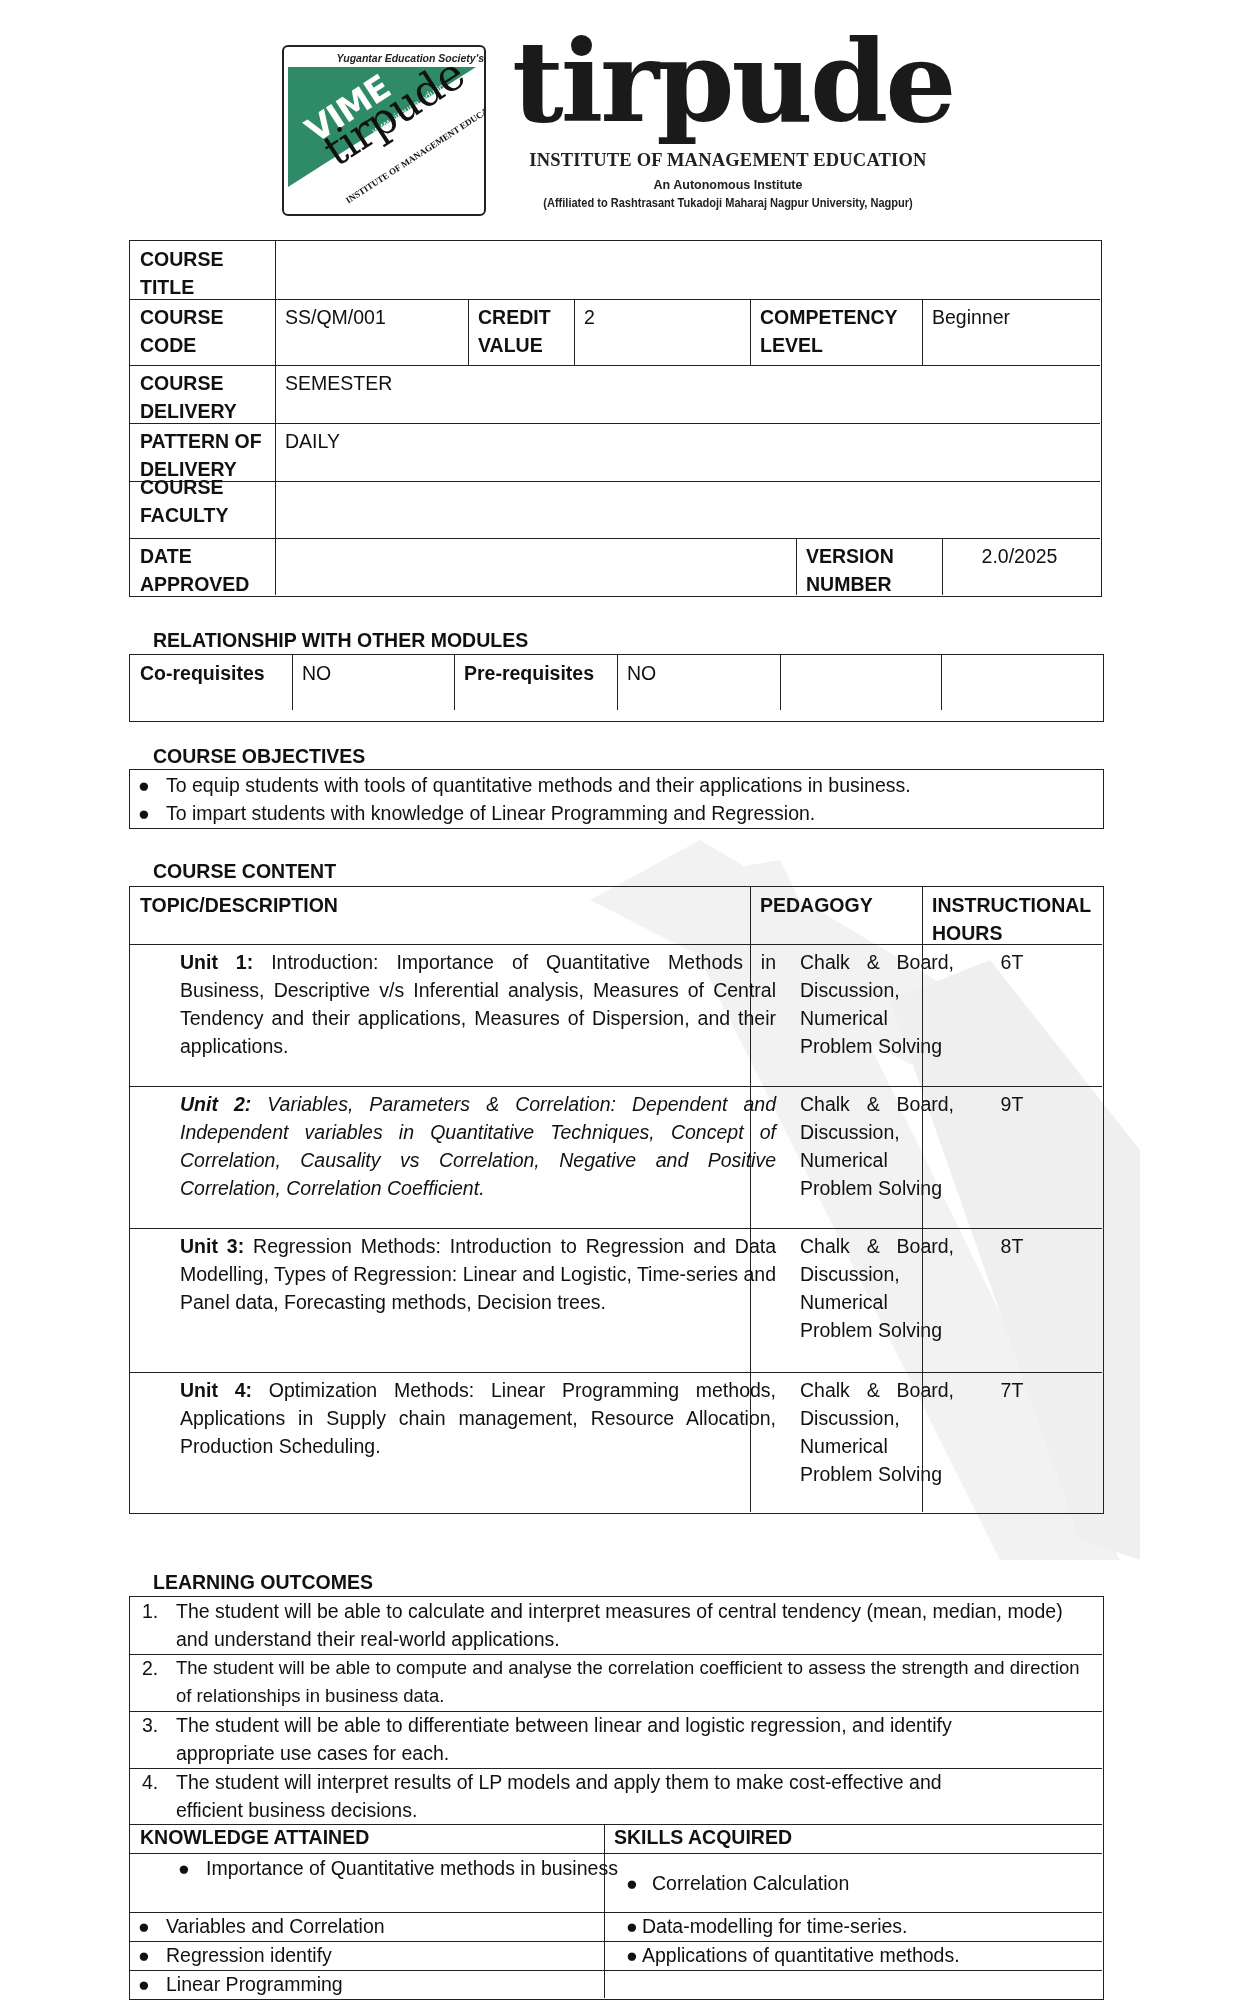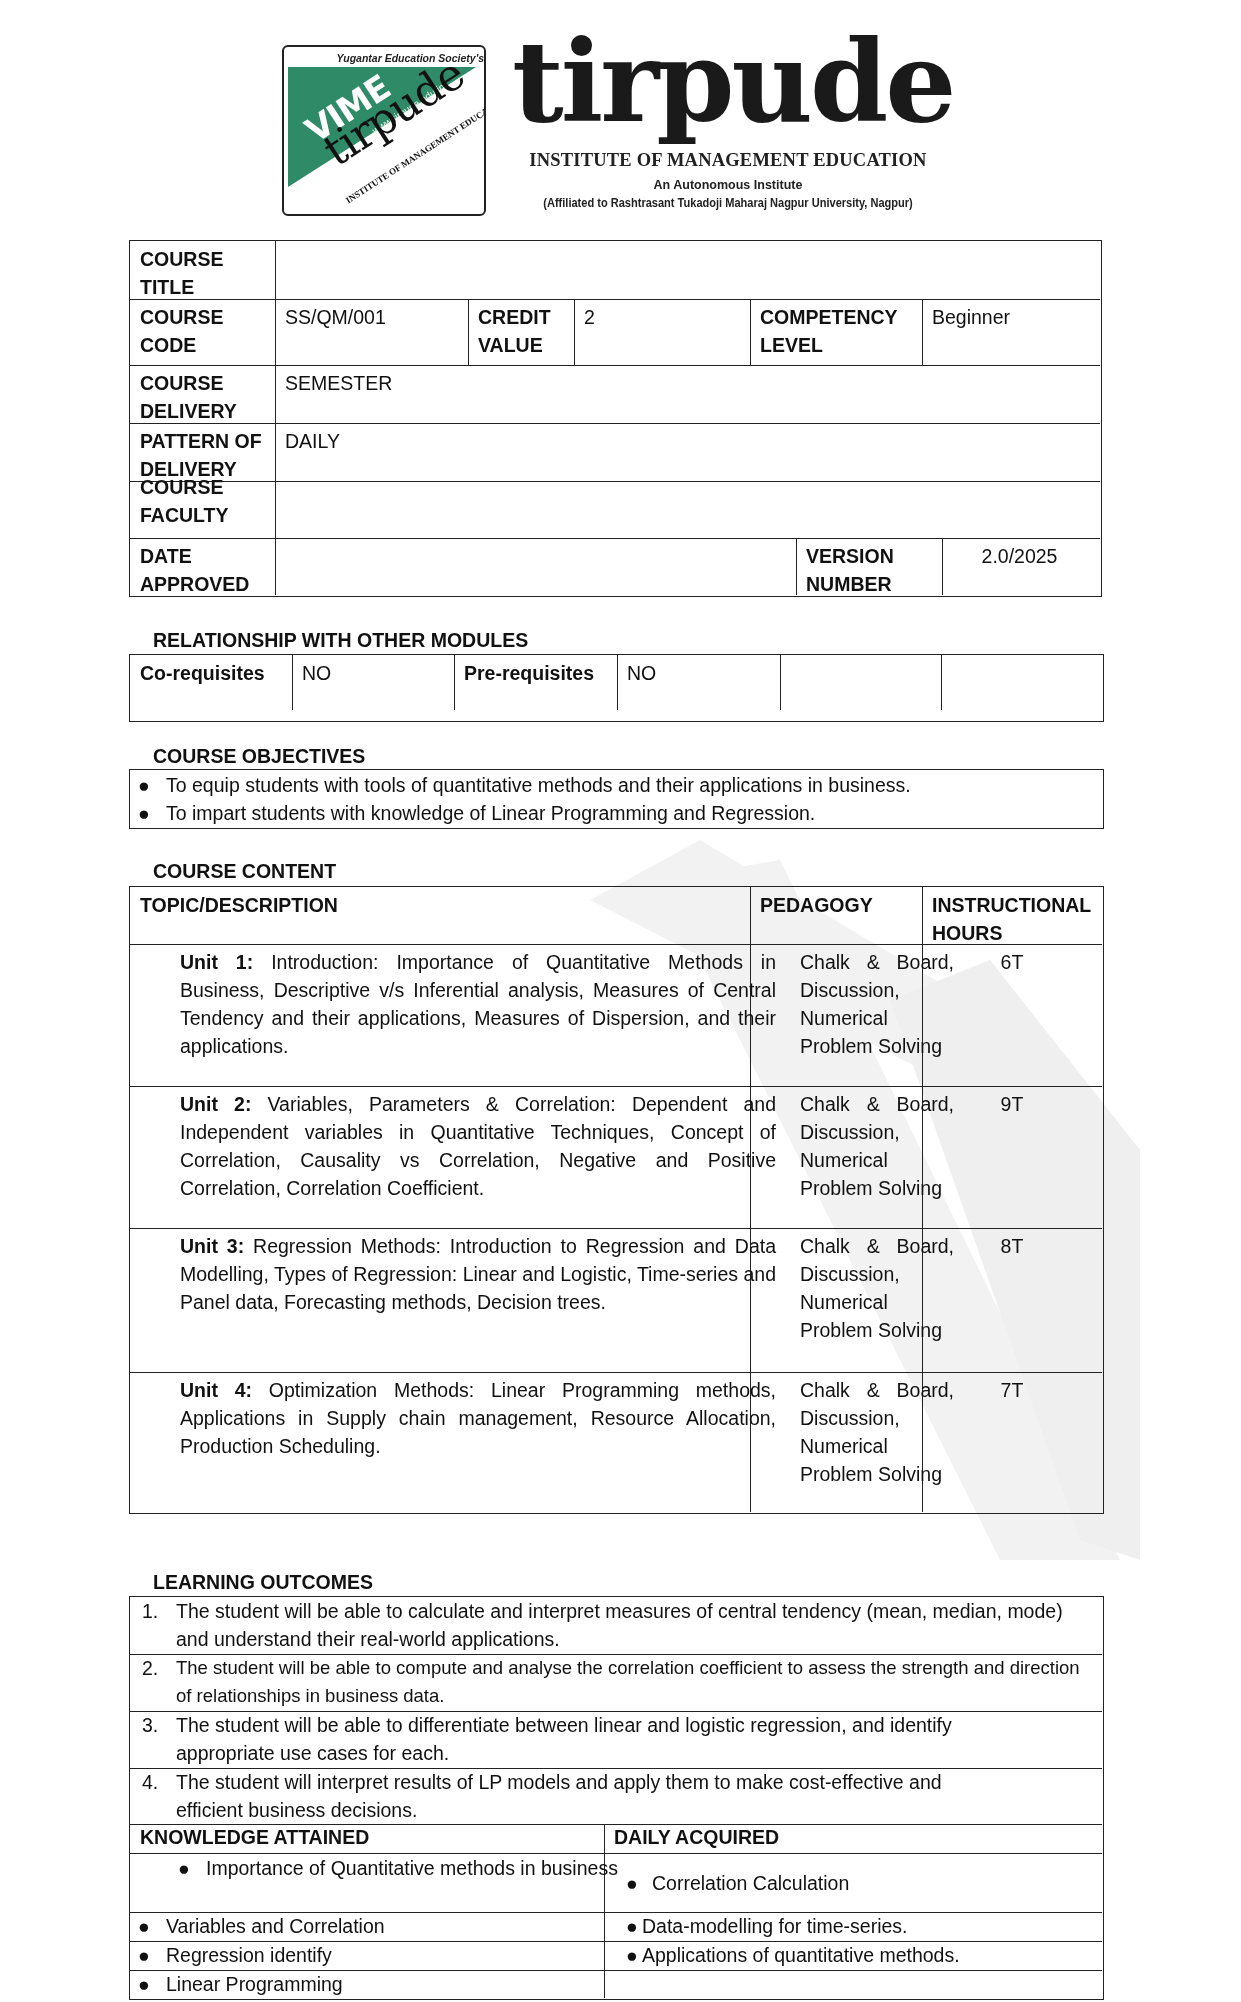--- a/index.html
+++ b/index.html
@@ -141,21 +141,21 @@
   <div class="cell b" style="left:620px; top:0; width:170px;">PEDAGOGY</div>
   <div class="cell b" style="left:792px; top:0; width:180px; padding-right:4px;">INSTRUCTIONAL HOURS</div>
 
   <div class="cell just" style="left:0; top:57px; width:620px; padding-right:14px;">
     <span class="b">Unit 1:</span>
     <span>Introduction: Importance of Quantitative Methods in Business, Descriptive v/s Inferential analysis, Measures of Central Tendency and their applications, Measures of Dispersion, and their applications.</span>
   </div>
   <div class="cell just" style="left:620px; top:57px; width:172px; padding-right:8px;">Chalk &amp; Board, Discussion, Numerical Problem Solving</div>
   <div class="cell center" style="left:792px; top:57px; width:180px;">6T</div>
 
-  <div class="cell just" style="left:0; top:199px; width:620px; padding-right:14px;">
+  <div class="cell just" style="left:0; top:199px; width:620px; padding-right:14px;font-style:italic;">
     <span class="b">Unit 2:</span>
     <span>Variables, Parameters &amp; Correlation: Dependent and Independent variables in Quantitative Techniques, Concept of Correlation, Causality vs Correlation, Negative and Positive Correlation, Correlation Coefficient.</span>
   </div>
   <div class="cell just" style="left:620px; top:199px; width:172px; padding-right:8px;">Chalk &amp; Board, Discussion, Numerical Problem Solving</div>
   <div class="cell center" style="left:792px; top:199px; width:180px;">9T</div>
 
   <div class="cell just" style="left:0; top:341px; width:620px; padding-right:14px;">
     <span class="b">Unit 3:</span>
     <span>Regression Methods: Introduction to Regression and Data Modelling, Types of Regression: Linear and Logistic, Time-series and Panel data, Forecasting methods, Decision trees.</span>
   </div>
@@ -193,21 +193,21 @@
   <div class="abs bullet-row" style="left:0; top:114px; width:965px;">
     <span class="num">3.</span>
     <span style="padding-left:8px; padding-right:50px;">The student will be able to differentiate between linear and logistic regression, and identify appropriate use cases for each.</span>
   </div>
   <div class="abs bullet-row" style="left:0; top:171px; width:965px;">
     <span class="num">4.</span>
     <span style="padding-left:8px; padding-right:90px;">The student will interpret results of LP models and apply them to make cost-effective and efficient business decisions.</span>
   </div>
 
   <div class="cell b" style="left:0; top:225px; width:470px; padding-top:1px;">KNOWLEDGE ATTAINED</div>
-  <div class="cell b" style="left:474px; top:225px; width:495px; padding-top:1px;">DAILY ACQUIRED</div>
+  <div class="cell b" style="left:474px; top:225px; width:495px; padding-top:1px;">SKILLS ACQUIRED</div>
 
   <div class="abs bullet-row just" style="left:0; top:257px; width:462px;">
     <span class="bullet">●</span>
     <span style="text-align:justify; text-align-last:left;">Importance of Quantitative methods in business</span>
   </div>
   <div class="abs bullet-row" style="left:0; top:315px; width:470px;">
     <span class="bullet">●</span>
     <span>Variables and Correlation</span>
   </div>
   <div class="abs bullet-row" style="left:0; top:344px; width:470px;">

